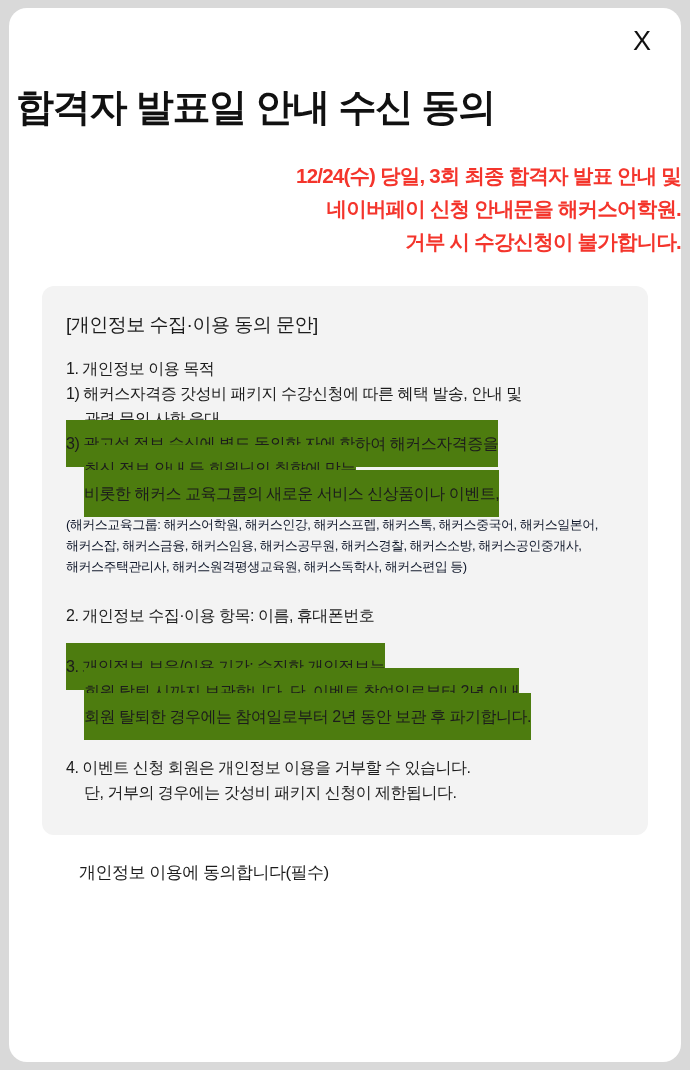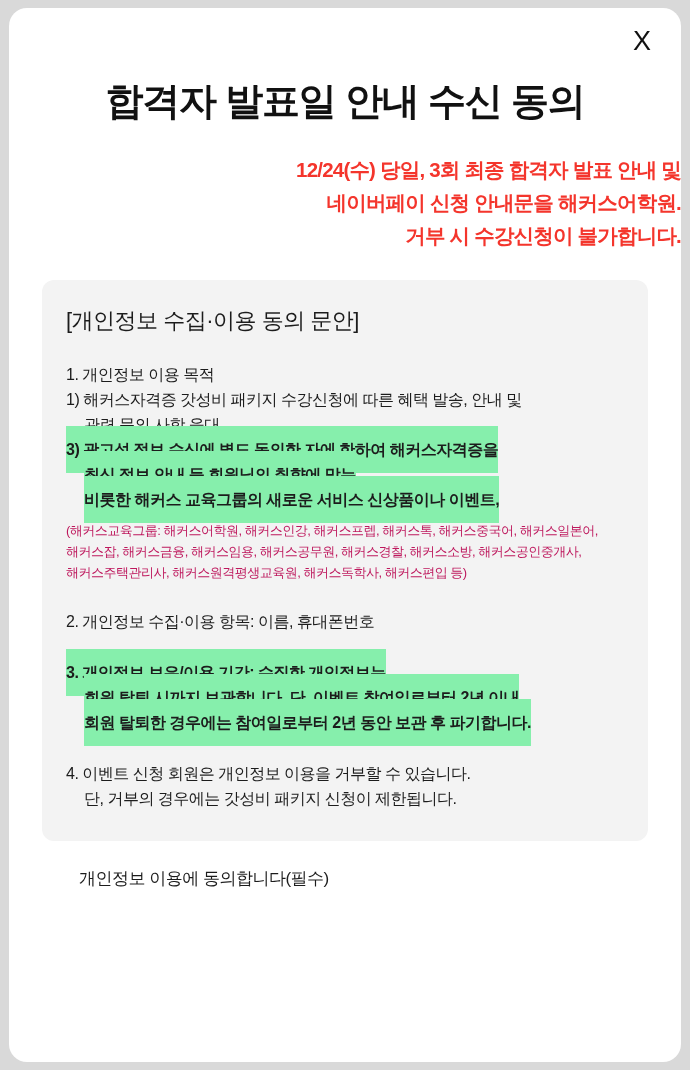--- a/index.html
+++ b/index.html
@@ -36,68 +36,68 @@
     height: 34px;
     line-height: 34px;
     text-align: center;
     font-size: 27px;
     color: #111;
     font-weight: 400;
     cursor: pointer;
     font-family: "Liberation Sans", sans-serif;
   }
   .title {
-    text-align: center;
     font-size: 38px;
     font-weight: bold;
     color: #111111;
     letter-spacing: -1.2px;
-    margin-top: 10px;
+    margin-top: 16px;
+    padding-left: 7px;
   }
   .subtitle {
     text-align: right;
     color: #f4352c;
     font-size: 20.5px;
     font-weight: bold;
     line-height: 33px;
     letter-spacing: -0.8px;
     margin-top: 26px;
   }
   .panel {
     margin: 28px 33px 0 33px;
     background: #f3f3f3;
     border-radius: 12px;
     padding: 26px 24px 30px 24px;
     box-sizing: border-box;
     color: #1c1c1c;
     letter-spacing: -0.5px;
   }
   .p-head {
-    font-size: 22px;
-    margin-bottom: 26px;
+    font-size: 19px;
+    margin-bottom: 18px;
   }
   .p-line {
     font-size: 16px;
     line-height: 25px;
   }
   .gap-sm { height: 8px; }
   .gap-lg { height: 26px; }
   .indent {
     padding-left: 18px;
   }
   .hl-seg {
-    background: #86efac;
-    font-weight: bold;
+    background: #4d7c0f;
+    font-weight: normal;
     display: inline;
     padding: 15px 0;
   }
   .small {
     font-size: 13px;
     line-height: 21px;
-    color: #be185d;
+    color: #0f172a;
   }
   .small-indent {
     padding-left: 0px;
   }
   .agree-row {
     margin: 26px 0 4px 0;
     padding-left: 70px;
     font-size: 17px;
     color: #1c1c1c;
     letter-spacing: -0.5px;

